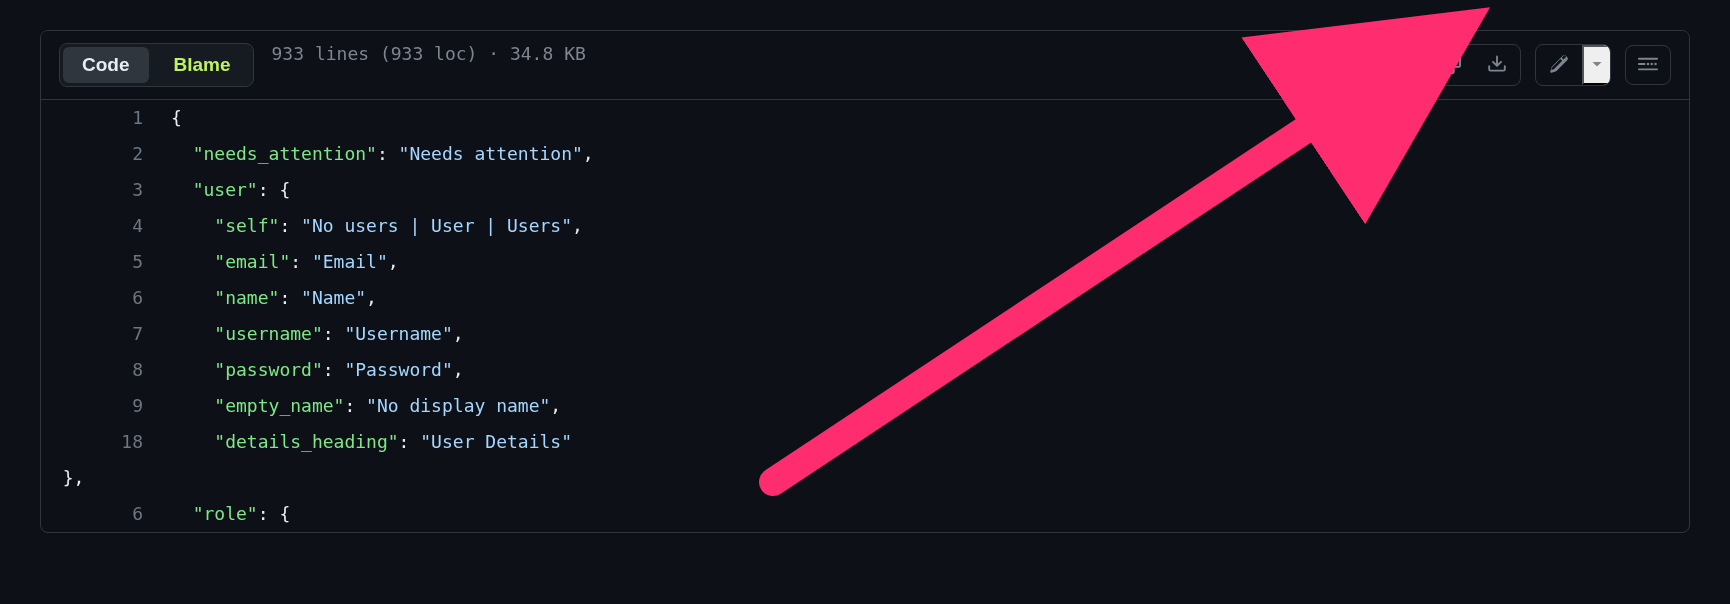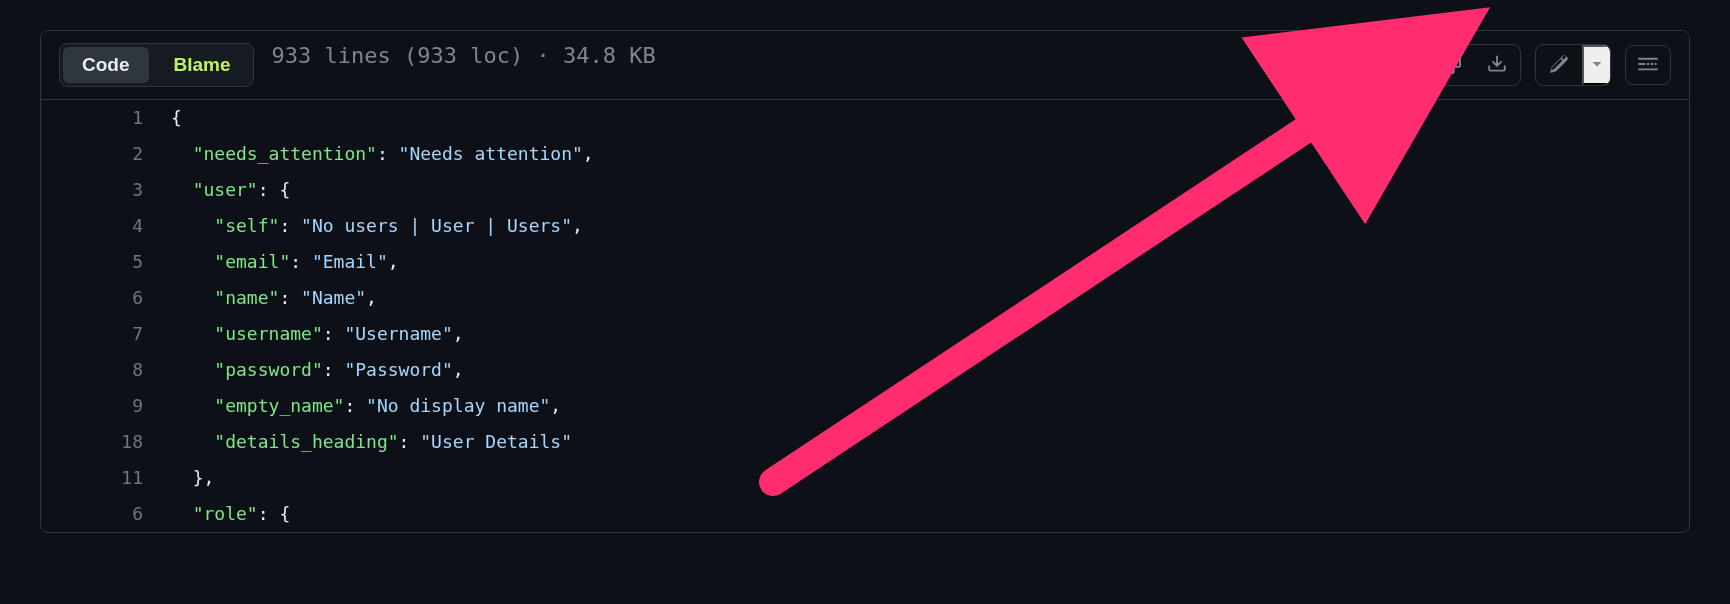--- a/index.html
+++ b/index.html
@@ -52,21 +52,21 @@
   .view-toggle button.active {
     background: #30363d;
     color: #e6edf3;
     border-radius: 6px;
     margin: 3px;
     padding: 7px 19px;
   }
   .file-meta {
     color: #7d8590;
     font-family: ui-monospace, SFMono-Regular, "SF Mono", Menlo, Consolas, monospace;
-    font-size: 22px;
+    font-size: 18px;
   }
   .toolbar-right {
     display: flex;
     align-items: center;
     gap: 14px;
   }
   .action-group {
     display: flex;
     align-items: stretch;
     border: 1px solid #30363d;
@@ -248,21 +248,20 @@
       </div>
       <div class="code-row">
         <span class="line-no">9</span>
         <span class="code-content"><span>    </span><span class="tok-key">"empty_name"</span><span class="tok-punc">: </span><span class="tok-str">"No display name"</span><span class="tok-punc">,</span></span>
       </div>
       <div class="code-row">
         <span class="line-no">18</span>
         <span class="code-content"><span>    </span><span class="tok-key">"details_heading"</span><span class="tok-punc">: </span><span class="tok-str">"User Details"</span></span>
       </div>
       <div class="code-row">
-        <span class="line-no">11</span>
         <span class="code-content"><span>  </span><span class="tok-punc">},</span></span>
       </div>
       <div class="code-row">
         <span class="line-no">6</span>
         <span class="code-content"><span>  </span><span class="tok-key">"role"</span><span class="tok-punc">: {</span></span>
       </div>
     </div>
 </div>
 
 <svg class="annotation-svg" width="1730" height="604">

